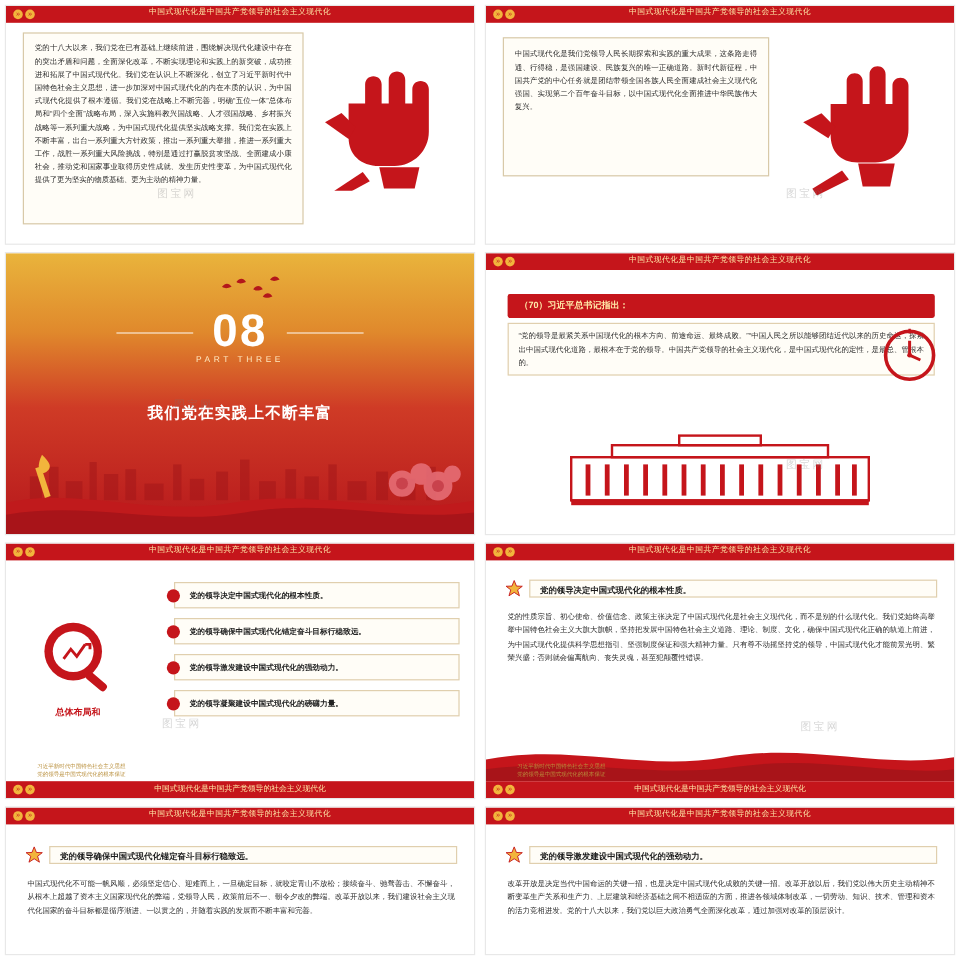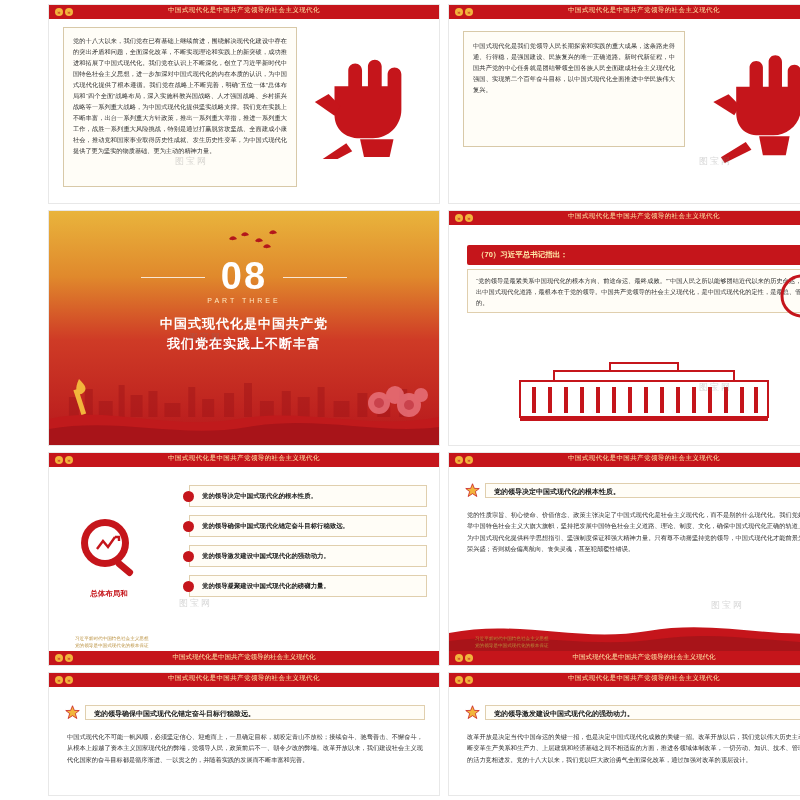--- a/index.html
+++ b/index.html
@@ -2,21 +2,21 @@
 <html><head>
 <meta charset="utf-8">
 <style>
   html,body{margin:0;padding:0;background:#ffffff;}
   body{width:800px;height:800px;font-family:"Liberation Sans","DejaVu Sans",sans-serif;overflow:hidden;}
   .sheet{position:relative;width:800px;height:800px;}
   .slide{position:absolute;background:#ffffff;overflow:hidden;border:1px solid #e8e8e8;box-sizing:border-box;}
   
   .c0{left:4px;} .c1{left:404px;}
   .r0{top:4px;} .r1{top:210px;} .r2{top:452px;} .r3{top:672px;}
-  .w{width:392px;margin-left:44px;} .h1{height:200px;} .h2{height:236px;} .h3{height:214px;} .h4{height:124px;}
+  .w{width:392px;} .h1{height:200px;} .h2{height:236px;} .h3{height:214px;} .h4{height:124px;}
 
   
   .topbar{position:absolute;left:0;top:0;width:100%;height:14px;background:#c5151b;}
   .topbar .tt{position:absolute;left:50%;transform:translateX(-50%);top:1px;font-size:6.5px;color:#ffe9a8;letter-spacing:.4px;white-space:nowrap;}
   .topbar .arrows{position:absolute;left:6px;top:3px;display:flex;gap:2px;}
   .arrowcircle{width:8px;height:8px;border-radius:50%;background:#f2b53c;color:#c5151b;font-size:6px;line-height:8px;text-align:center;}
 
   
   .card{position:absolute;border:1px solid #d8c9a8;box-sizing:border-box;background:#fffdf7;}
   .ptext{font-size:6.2px;line-height:11px;color:#2b2b2b;text-align:justify;}
@@ -118,21 +118,20 @@
     </div>
     <div class="watermark" style="left:250px;top:150px;">图宝网</div>
   </div>
 
   <div class="slide c0 r1 w h2">
     <div class="sec">
       <div class="line l1"></div>
       <div class="line l2"></div>
       <div class="num">08</div>
       <div class="part">PART THREE</div>
-      <div class="t1">中国式现代化是中国共产党</div>
       <div class="t2">我们党在实践上不断丰富</div>
       <svg class="skyline" viewBox="0 0 392 46" preserveAspectRatio="none">
         <g fill="#9f1418" opacity="0.55">
           <rect x="20" y="26" width="10" height="20"></rect>
             <rect x="36" y="18" width="8" height="28"></rect>
           <rect x="50" y="30" width="14" height="16"></rect>
             <rect x="70" y="14" width="6" height="32"></rect>
           <rect x="82" y="24" width="12" height="22"></rect>
             <rect x="100" y="20" width="9" height="26"></rect>
           <rect x="116" y="32" width="16" height="14"></rect>

